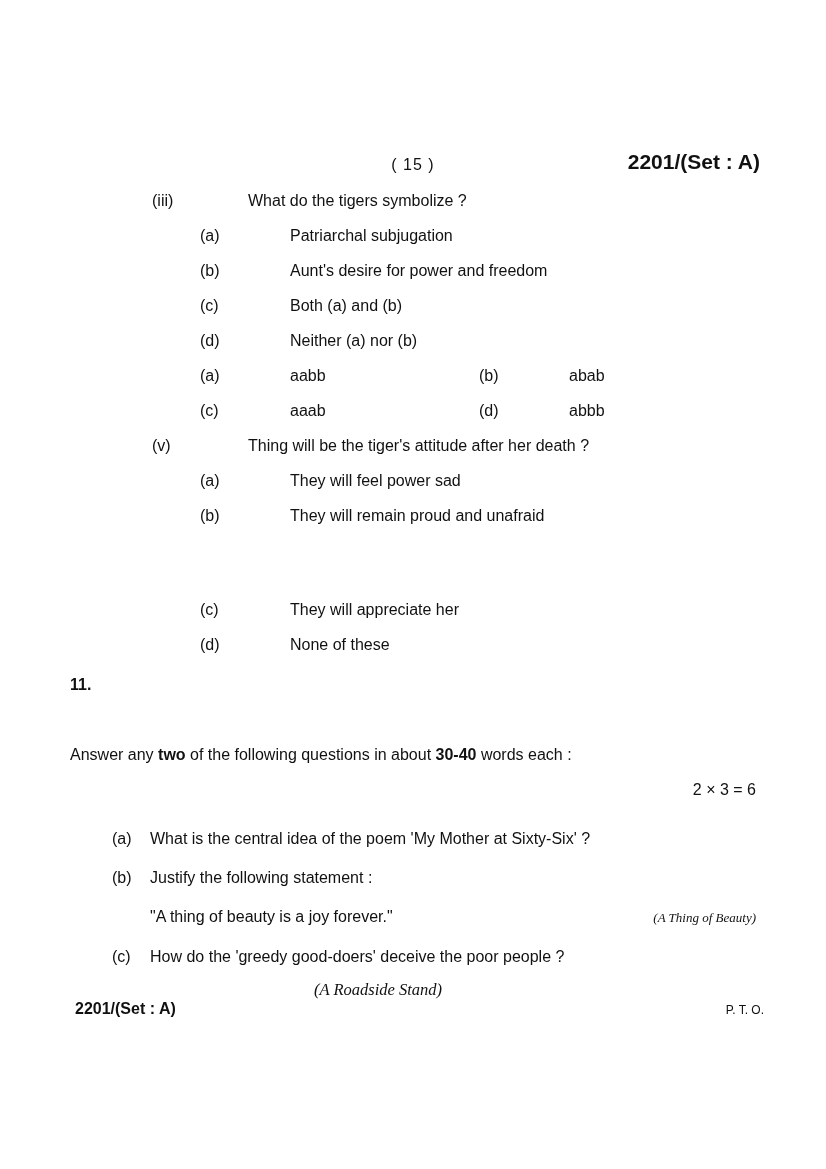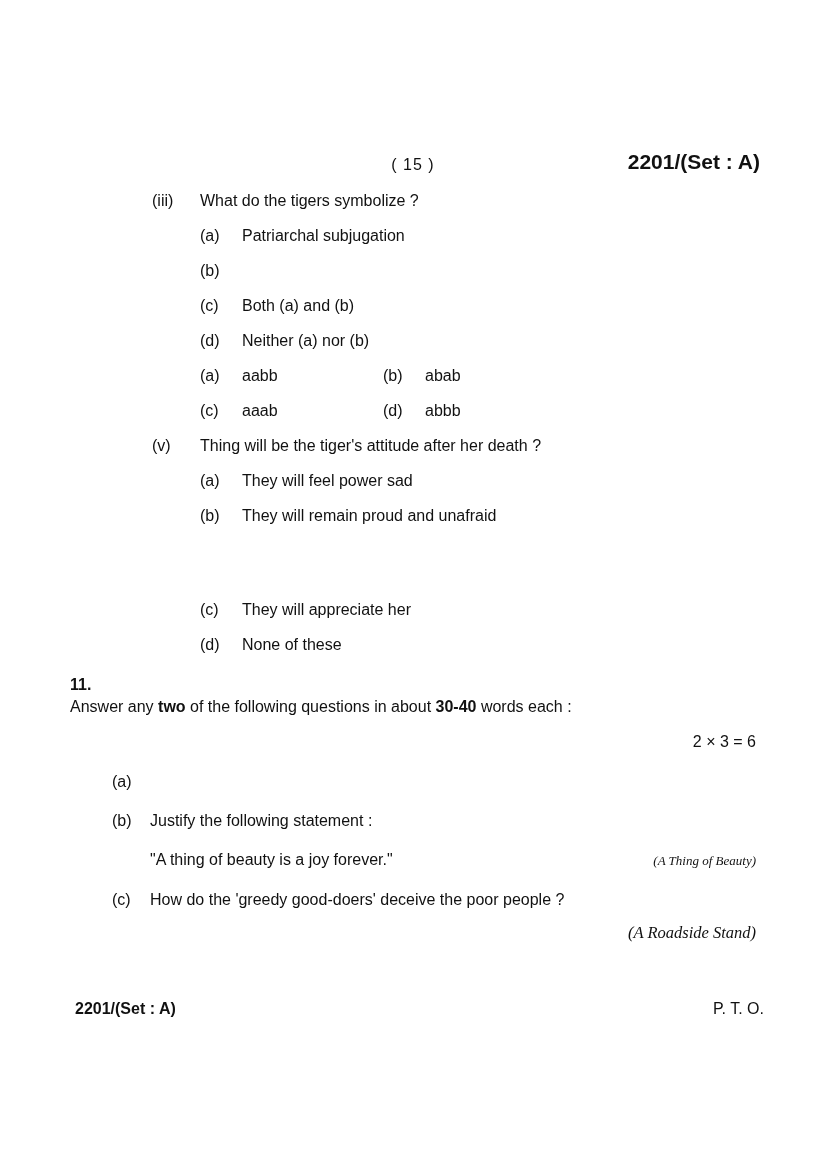--- a/index.html
+++ b/index.html
@@ -4,39 +4,39 @@
 <style>
   html,body{margin:0;padding:0;background:#e8e8e8;}
   .page{
     width:826px;height:1169px;background:#ffffff;margin:0 auto;
     font-family:"Liberation Sans",sans-serif;font-size:16px;color:#111;
     position:relative;overflow:hidden;
   }
   .header{position:relative;height:40px;margin-top:150px;}
   .page-num{position:absolute;left:0;right:0;top:6px;text-align:center;font-size:16px;letter-spacing:1px;}
   .paper-code-top{position:absolute;right:66px;top:0;font-size:21px;font-weight:bold;}
-  .row{line-height:22px;margin-bottom:13px;display:flex;align-items:baseline;}
+  .row{line-height:22px;margin-bottom:13px;display:flex;align-items:baseline;gap:48px;}
   .q-num{display:inline-block;margin-left:152px;width:48px;flex:none;}
   .opt-label{display:inline-block;margin-left:200px;width:42px;flex:none;}
   .opt-col{display:inline-block;width:141px;flex:none;}
   .opt-label2{display:inline-block;width:42px;flex:none;}
   .gap-lg{margin-top:72px;}
   .q11{margin-top:18px;flex-direction:column;}
   .q11-num{display:inline-block;margin-left:70px;width:43px;flex:none;font-weight:bold;}
-  .marks-row{text-align:right;padding-right:70px;line-height:22px;margin-bottom:18px;margin-top:9px;}
+  .marks-row{text-align:right;padding-right:70px;line-height:22px;margin-bottom:27px;margin-top:9px;}
   .sub-row{line-height:22px;margin-bottom:17px;display:flex;align-items:baseline;}
   .sub-label{display:inline-block;margin-left:112px;width:38px;flex:none;}
   .quote-row{margin-left:150px;display:flex;align-items:baseline;padding-right:70px;line-height:22px;margin-bottom:17px;}
   .src{margin-left:auto;font-family:"Liberation Serif",serif;font-style:italic;font-size:13px;}
-  .src-row{text-align:right;padding-right:70px;line-height:22px;margin-bottom:17px;font-family:"Liberation Serif",serif;font-style:italic;font-size:16.5px;margin-top:-6px;}
+  .src-row{text-align:center;padding-right:70px;line-height:22px;margin-bottom:17px;font-family:"Liberation Serif",serif;font-style:italic;font-size:16.5px;margin-top:-6px;}
   .emph-bi{font-weight:bold;}
   .bold{font-weight:bold;}
   .footer{position:absolute;top:1000px;left:75px;right:62px;display:flex;justify-content:space-between;align-items:baseline;}
   .footer-code{font-weight:bold;font-size:16px;}
-  .pto{font-size:16px;}
+  .pto{font-size:12px;}
 </style>
 </head>
 <body>
 
 <div class="page">
 
   <div class="header">
     <div class="page-num">( 15 )</div>
     <div class="paper-code-top">2201/(Set : A)</div>
   </div>
@@ -44,20 +44,21 @@
   <div class="row">
     <span class="q-num">(iii)</span>
     <span class="q-text">What do the tigers symbolize ?</span>
   </div>
   <div class="row">
     <span class="opt-label">(a)</span>
     <span>Patriarchal subjugation</span>
   </div>
   <div class="row">
     <span class="opt-label">(b)</span>
+    <span>Aunt's desire for power and freedom</span>
   </div>
   <div class="row">
     <span class="opt-label">(c)</span>
     <span>Both (a) and (b)</span>
   </div>
   <div class="row">
     <span class="opt-label">(d)</span>
     <span>Neither (a) nor (b)</span>
   </div>
 
@@ -96,20 +97,21 @@
   </div>
 
   <div class="row q11">
     <span class="q11-num">11.</span>
     <span><span>Answer any </span><span class="emph-bi">two</span><span> of the following questions in about </span><span class="bold">30-40</span><span> words each :</span></span>
   </div>
   <div class="marks-row">2 × 3 = 6</div>
 
   <div class="sub-row">
     <span class="sub-label">(a)</span>
+    <span>What is the central idea of the poem 'My Mother at Sixty-Six' ?</span>
   </div>
 
   <div class="sub-row">
     <span class="sub-label">(b)</span>
     <span>Justify the following statement :</span>
   </div>
   <div class="quote-row">
     <span>"A thing of beauty is a joy forever."</span>
     <span class="src">(A Thing of Beauty)</span>
   </div>

